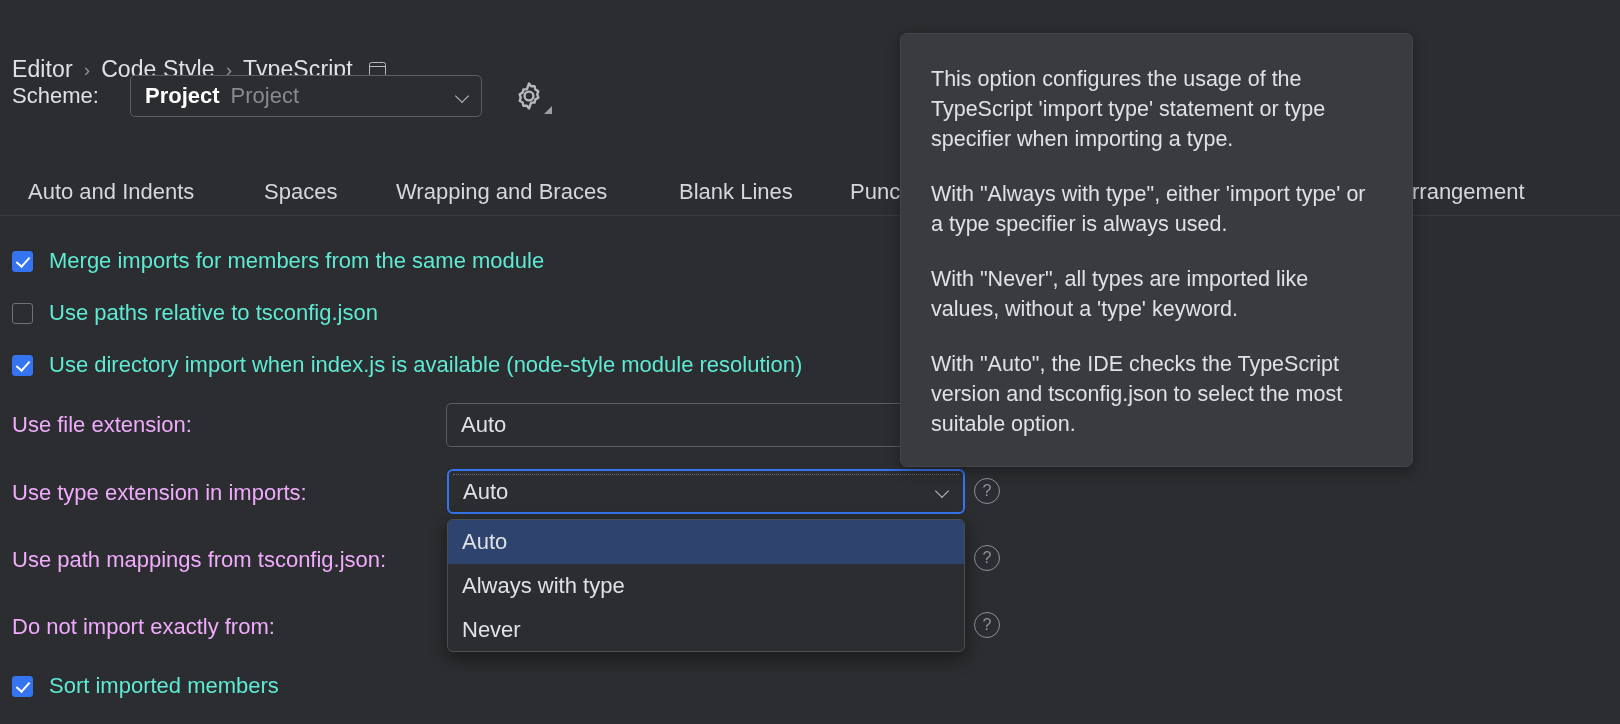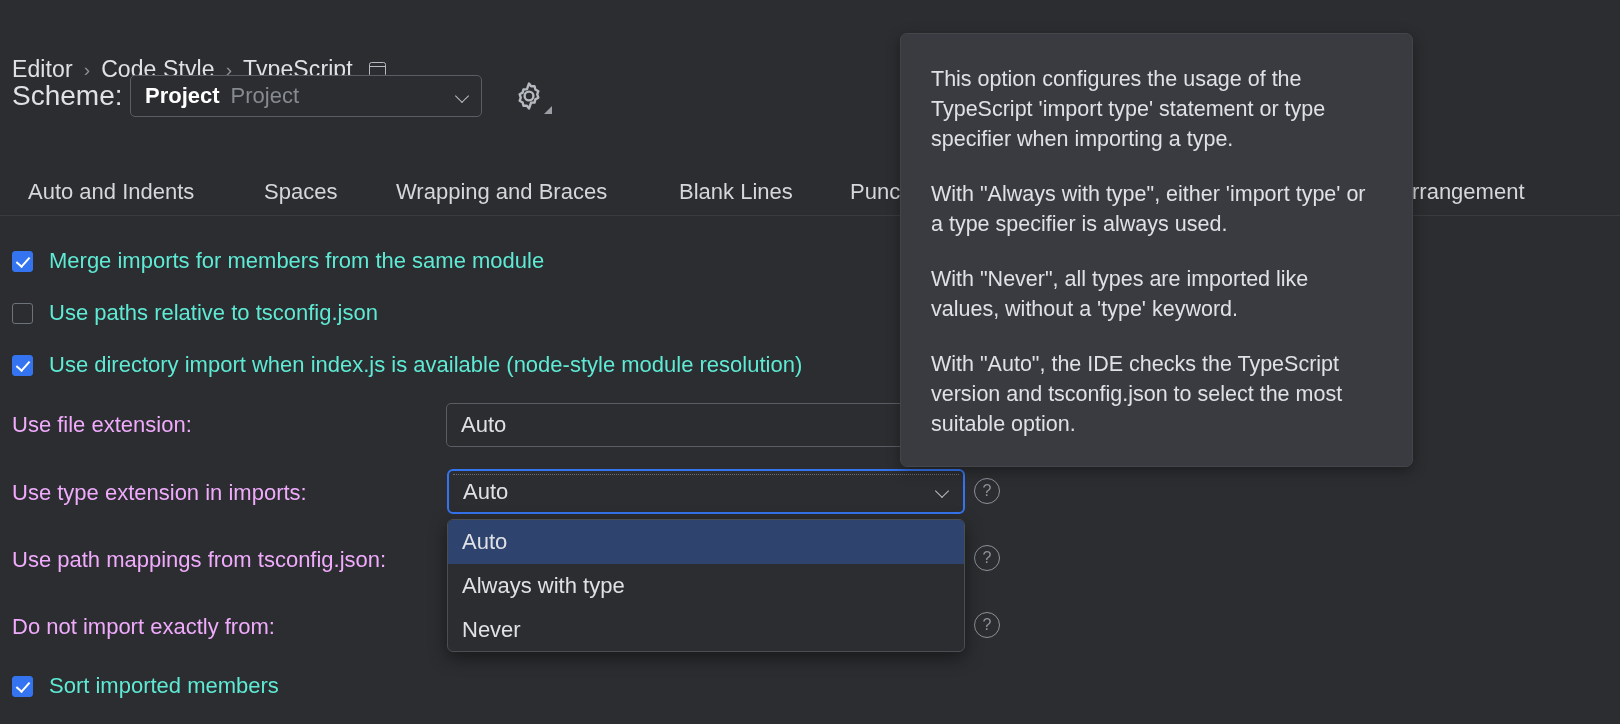--- a/index.html
+++ b/index.html
@@ -28,21 +28,21 @@
   .panel-icon i:after {
     content: ""; position: absolute; left: 0; right: 0; top: 3px;
     border-top: 1.6px solid #b6b9bf;
   }
 
   
   #scheme-row {
     position: absolute; left: 12px; top: 75px;
     display: flex; align-items: center;
   }
-  #scheme-label { font-size: 28px; color: #dfe1e5; width: 118px; }
+  #scheme-label { font-size: 22px; color: #dfe1e5; width: 118px; }
   #scheme-combo {
     width: 352px; height: 42px;
     background: #2b2d30;
     border: 1px solid #5a5d63; border-radius: 5px;
     display: flex; align-items: center;
     padding: 0 10px 0 14px;
     position: relative;
   }
   #scheme-combo .sel { font-size: 22px; font-weight: bold; color: #ffffff; }
   #scheme-combo .hint { font-size: 22px; color: #868a91; margin-left: 11px; }

